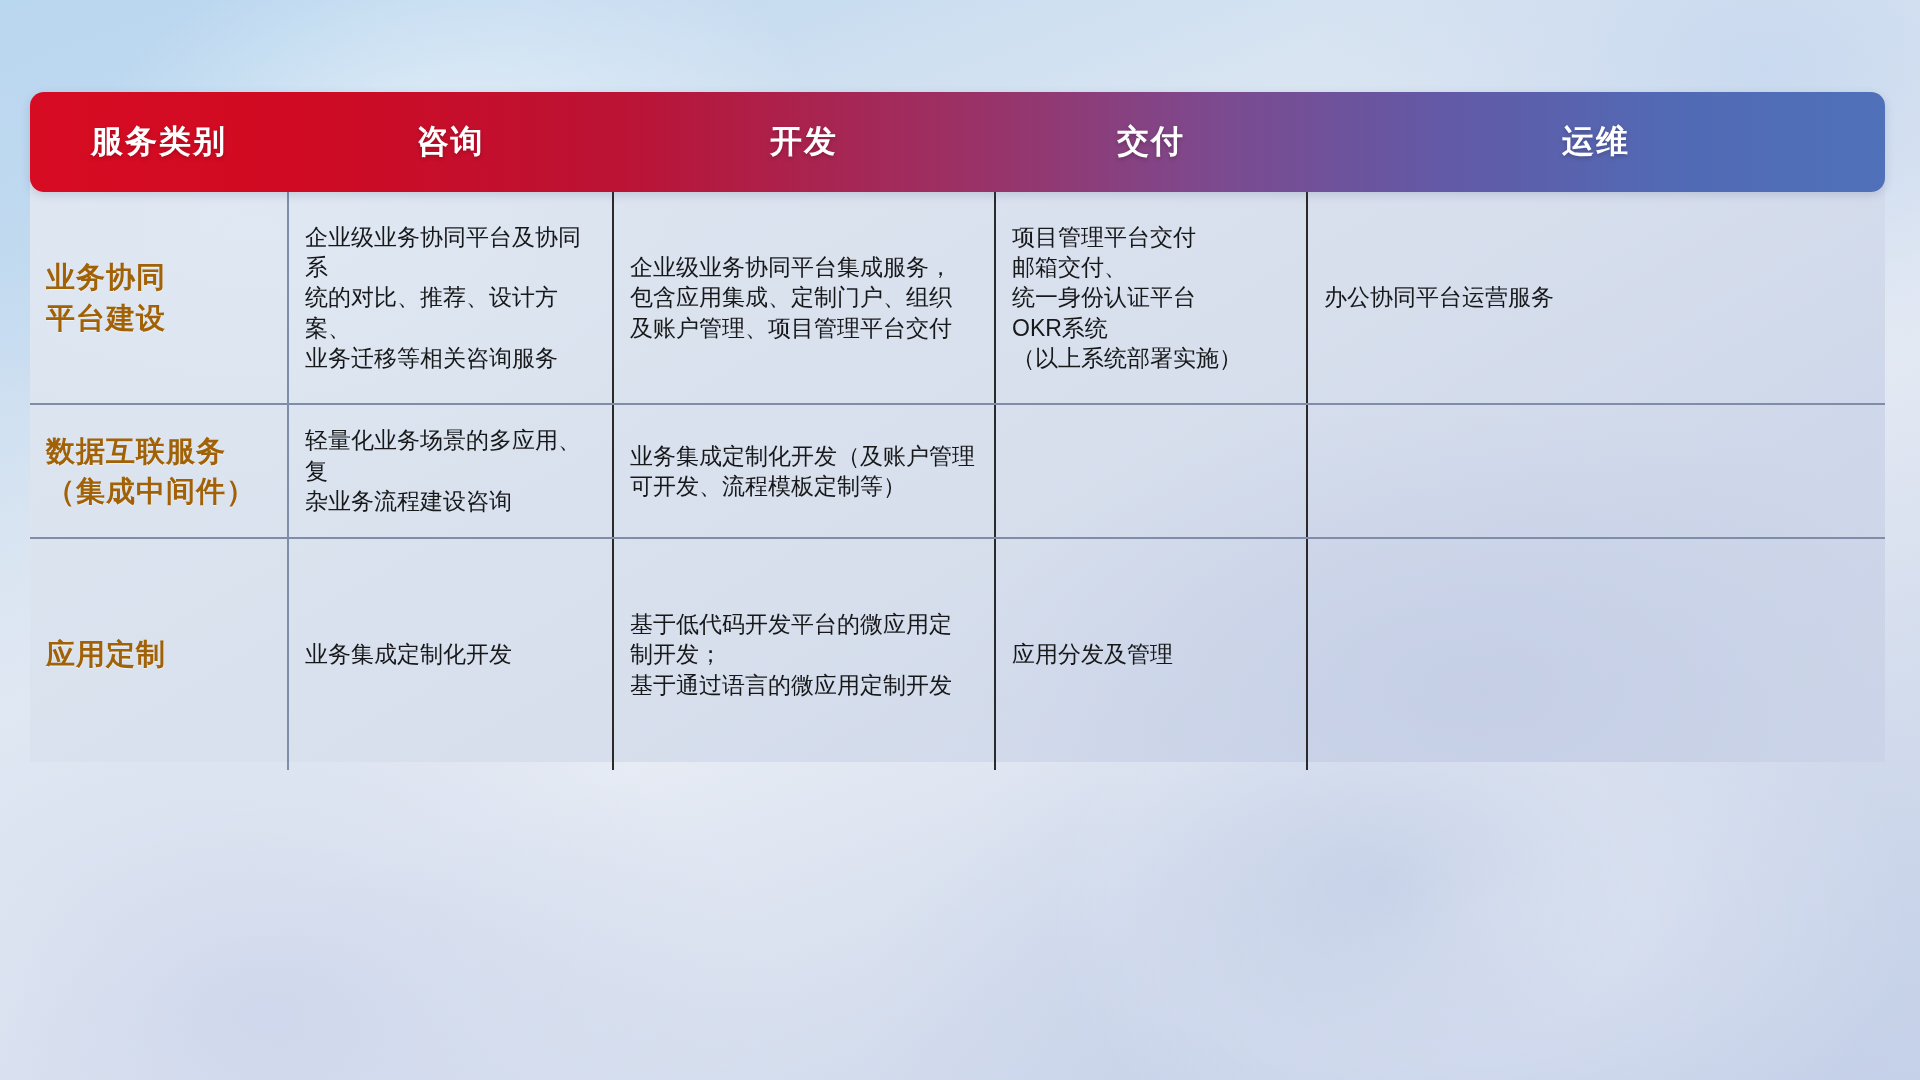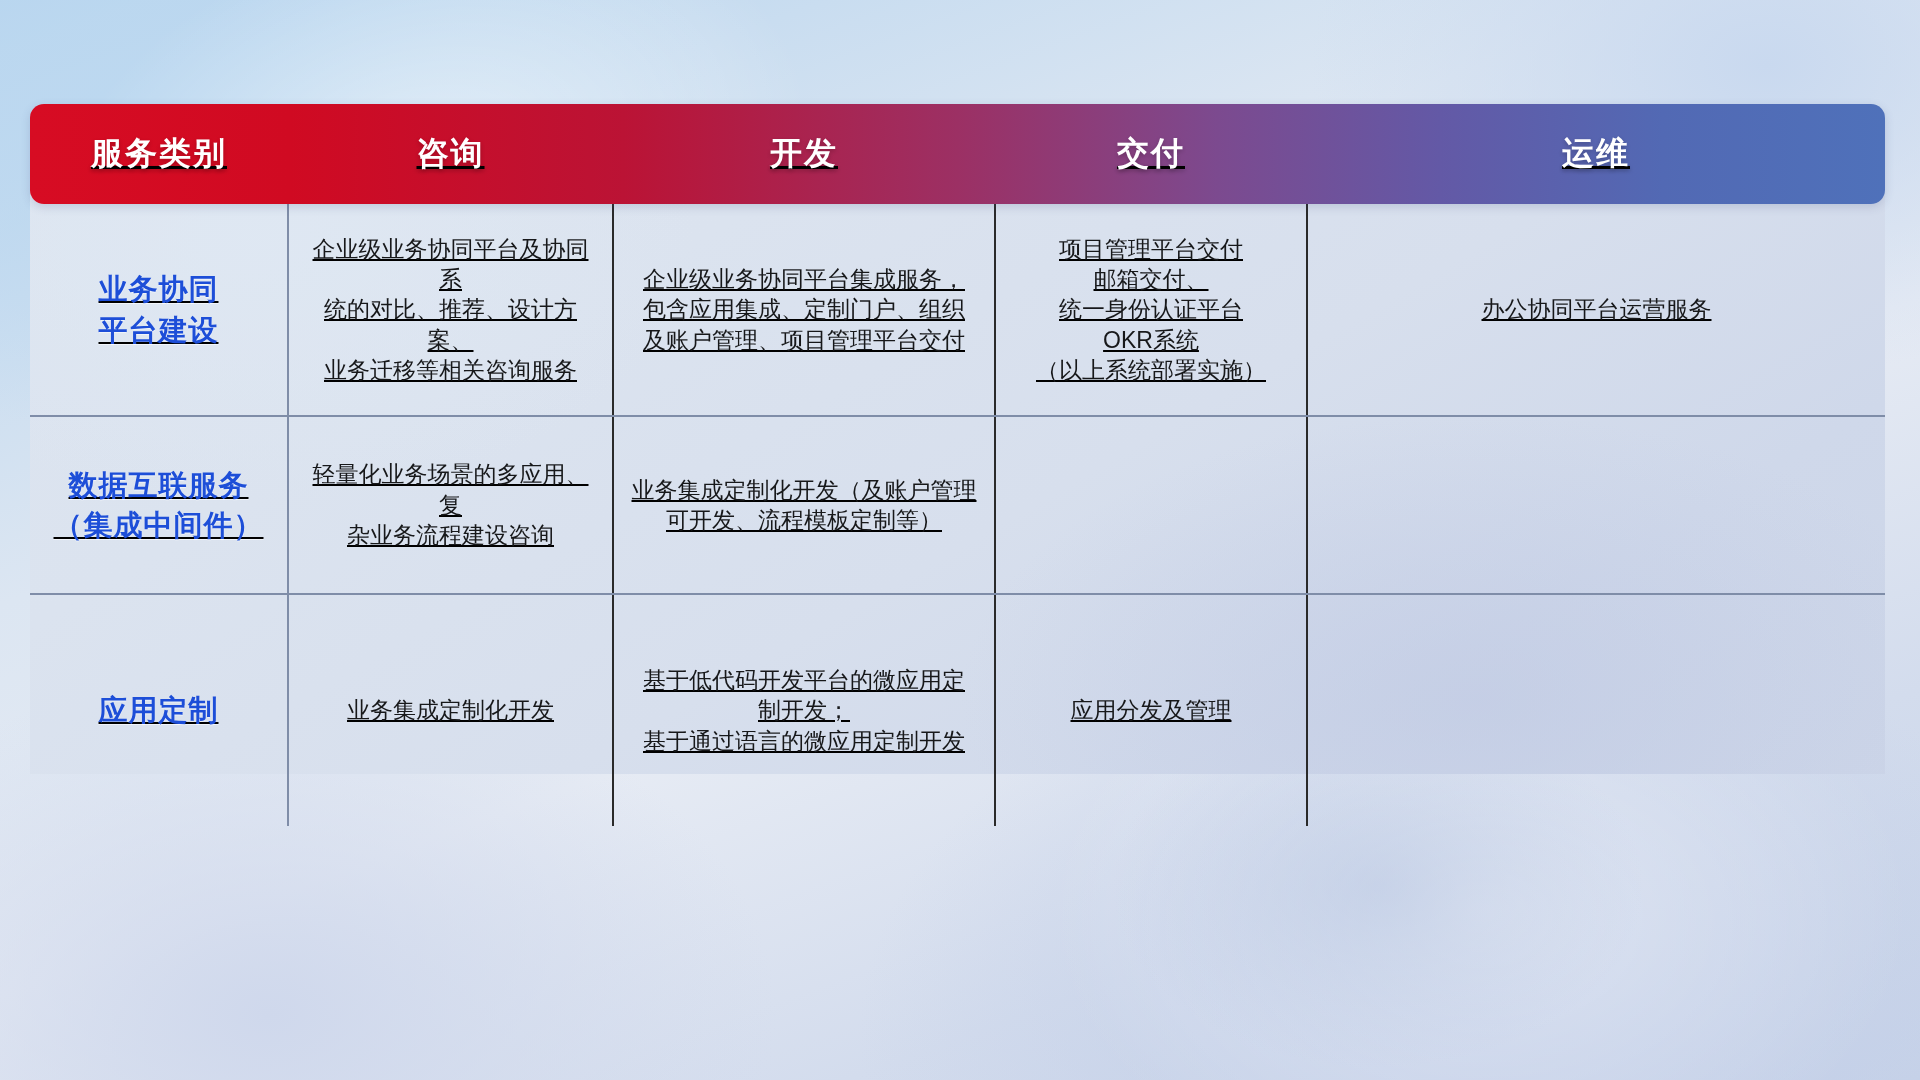--- a/index.html
+++ b/index.html
@@ -43,24 +43,23 @@
     position: absolute;
     left: 52%; top: 58%;
     width: 760px; height: 520px;
     background: radial-gradient(closest-side, rgba(176,192,222,0.45), rgba(176,192,222,0) 70%);
   }
 
   
   .table-wrap {
     position: absolute;
     left: 30px;
-    top: 104px;
+    top: 92px;
     width: 1855px;
     height: 670px;
-    text-decoration: underline;
   }
   .table-body-bg {
     position: absolute;
     left: 0;
     top: 48px;
     width: 100%;
     height: 622px;
     background:
       radial-gradient(760px 420px at 78% 88%, rgba(189,199,226,0.55), rgba(189,199,226,0) 68%),
       radial-gradient(640px 380px at 12% 14%, rgba(223,232,243,0.85), rgba(223,232,243,0) 70%),
@@ -109,46 +108,45 @@
         #4f71ba 100%);
     box-shadow: 0 3px 10px rgba(60,70,120,0.18);
     z-index: 1;
   }
 
   
   tbody td {
     border-right: 2px solid #2a2a2a;
     border-bottom: 2px solid #7f8da8;
     padding: 4px 16px;
-    text-align: center;
     vertical-align: middle;
     font-size: 23px;
     line-height: 1.32;
     color: #17181a;
     position: relative;
     z-index: 2;
   }
   tbody tr:last-child td {
     border-bottom: none;
     margin-top: 9px;
   }
   tbody td:last-child {
     border-right: none;
   }
   tbody td.cat {
     border-right: 2px solid #7f8da8;
-    color: #1d4ed8;
+    color: #a16207;
     font-weight: bold;
     font-size: 29px;
     line-height: 1.38;
     letter-spacing: 1px;
     text-shadow: 0 1px 1px rgba(255,255,255,0.6);
   }
   .r1 { height: 212px; }
-  .r2 { height: 178px; }
+  .r2 { height: 134px; }
   .r3 { height: 232px; }
 
   .cell-text {
     display: block;
     white-space: pre-line;
   }
 </style>
 </head>
 <body>
 

